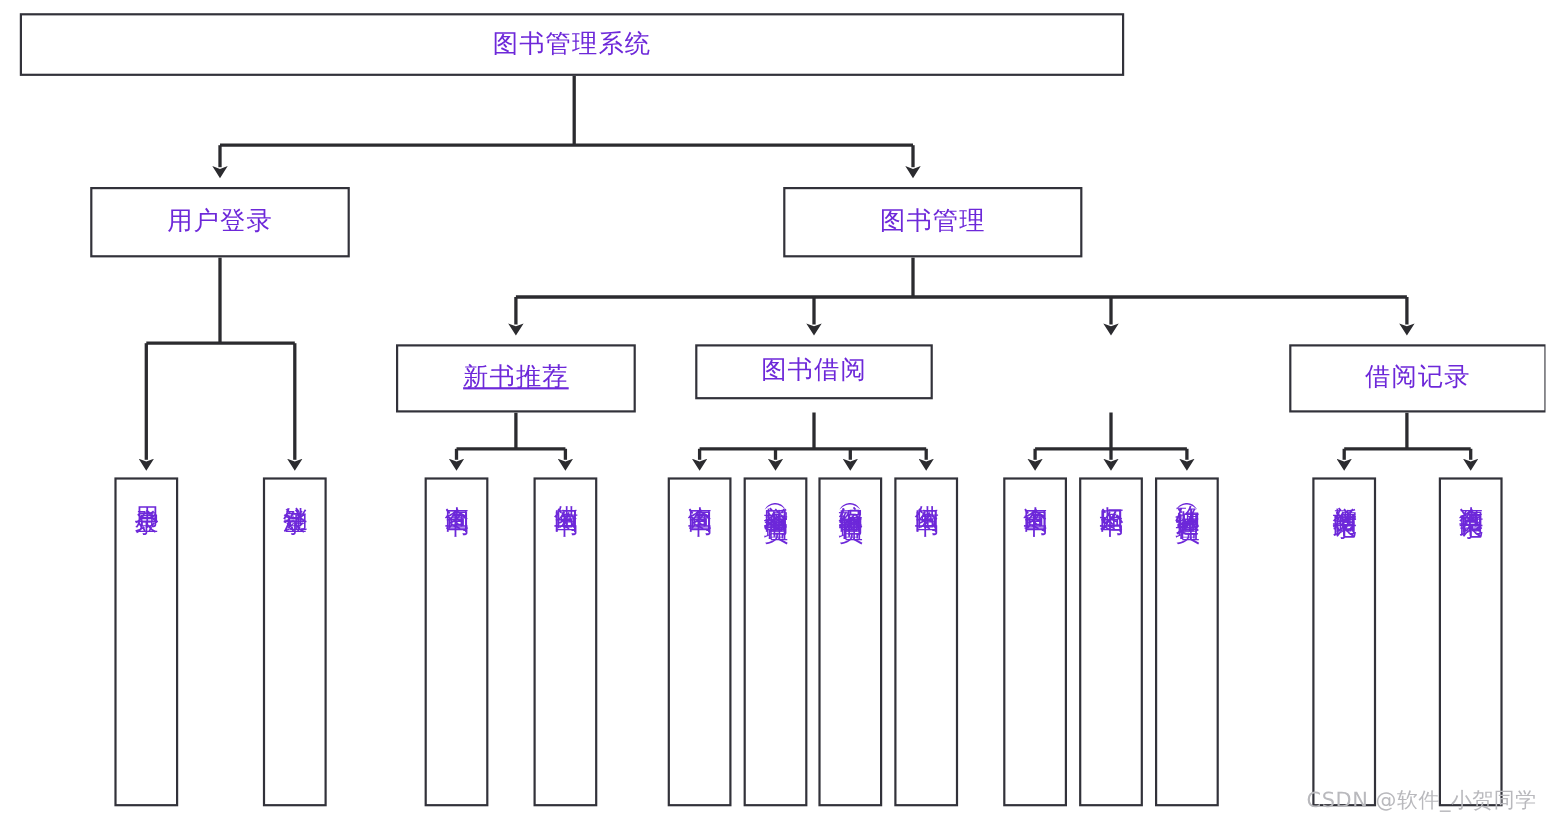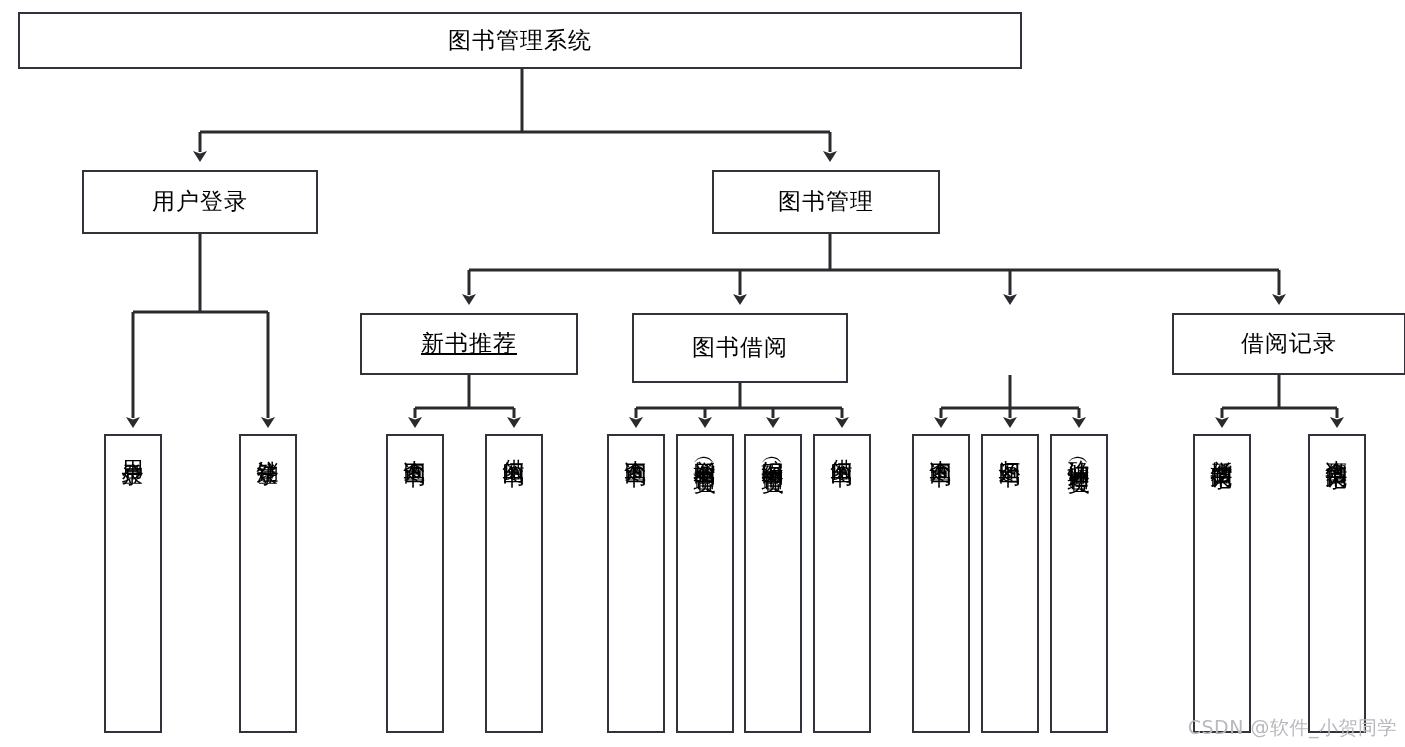--- a/index.html
+++ b/index.html
@@ -28,21 +28,21 @@
     pointer-events: none;
   }
   .node {
     position: absolute;
     box-sizing: border-box;
     background: #ffffff;
     border: 2.5px solid #32323a;
     display: flex;
     align-items: center;
     justify-content: center;
-    color: #000000;
+    color: #6d28d9;
   }
   .node.horiz {
     font-size: 23px;
     letter-spacing: 1px;
     line-height: 1.2;
   }
   .node.leaf {
     font-size: 22px;
     letter-spacing: 0px;
     align-items: flex-start;
@@ -127,28 +127,28 @@
     </g>
   </svg>
 
   <div class="node horiz root-node" style="left:18px; top:12px; width:1004px; height:57px;">
     <span>图书管理系统</span>
   </div>
 
   <div class="node horiz" style="left:82px; top:170px; width:236px; height:64px;">
     <span>用户登录</span>
   </div>
-  <div class="node horiz" style="left:712px; top:170px; width:228px; height:64px;">
+  <div class="node horiz" style="left:712px; top:170px; width:272px; height:64px;">
     <span>图书管理</span>
   </div>
 
   <div class="node horiz" style="left:360px; top:313px; width:218px; height:62px;text-decoration:underline;">
     <span>新书推荐</span>
   </div>
-  <div class="node horiz" style="left:632px; top:313px; width:216px; height:70px;">
+  <div class="node horiz" style="left:632px; top:313px; width:216px; height:50px;">
     <span>图书借阅</span>
   </div>
   <div class="node horiz" style="left:1172px; top:313px; width:234px; height:62px;">
     <span>借阅记录</span>
   </div>
 
   <div class="node leaf" style="left:104px; top:434px; width:58px; height:299px;">
     <span class="vtext">用户登录</span>
   </div>
   <div class="node leaf" style="left:239px; top:434px; width:58px; height:299px;">

